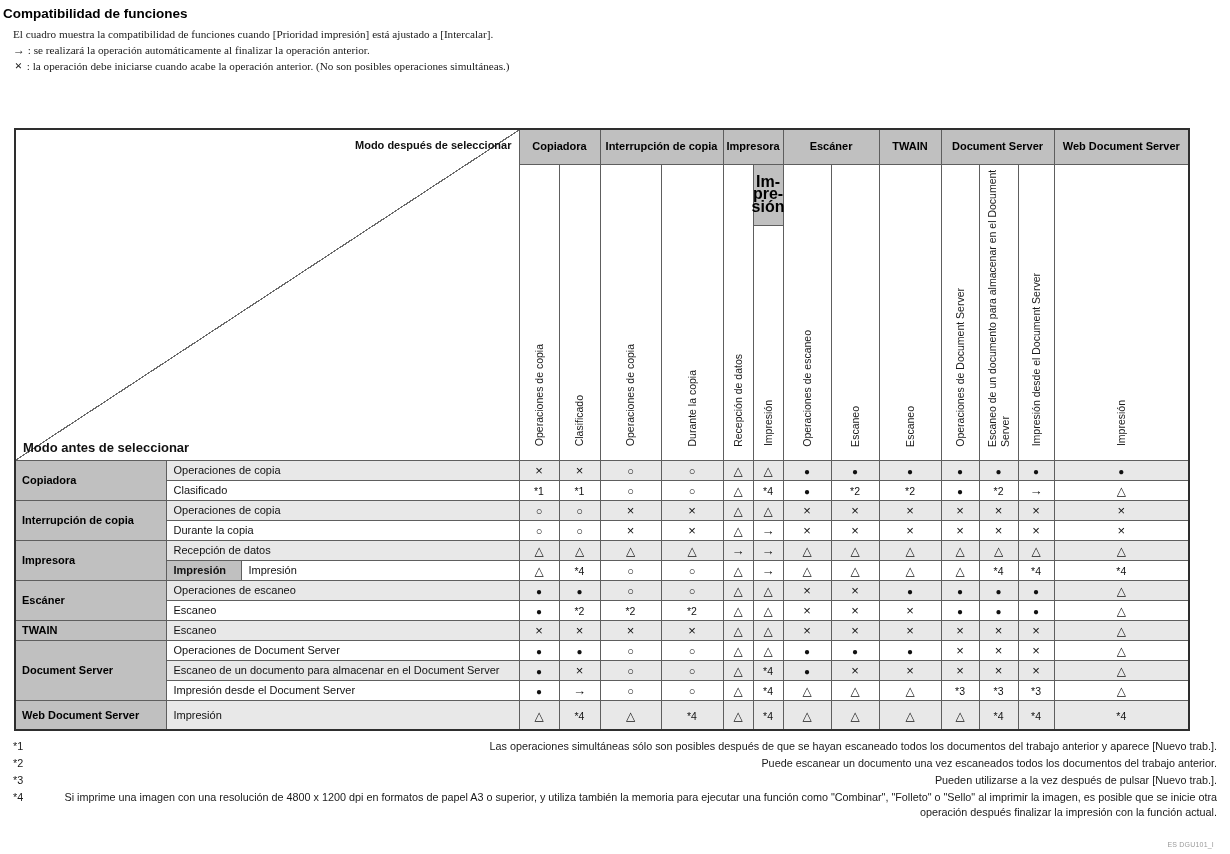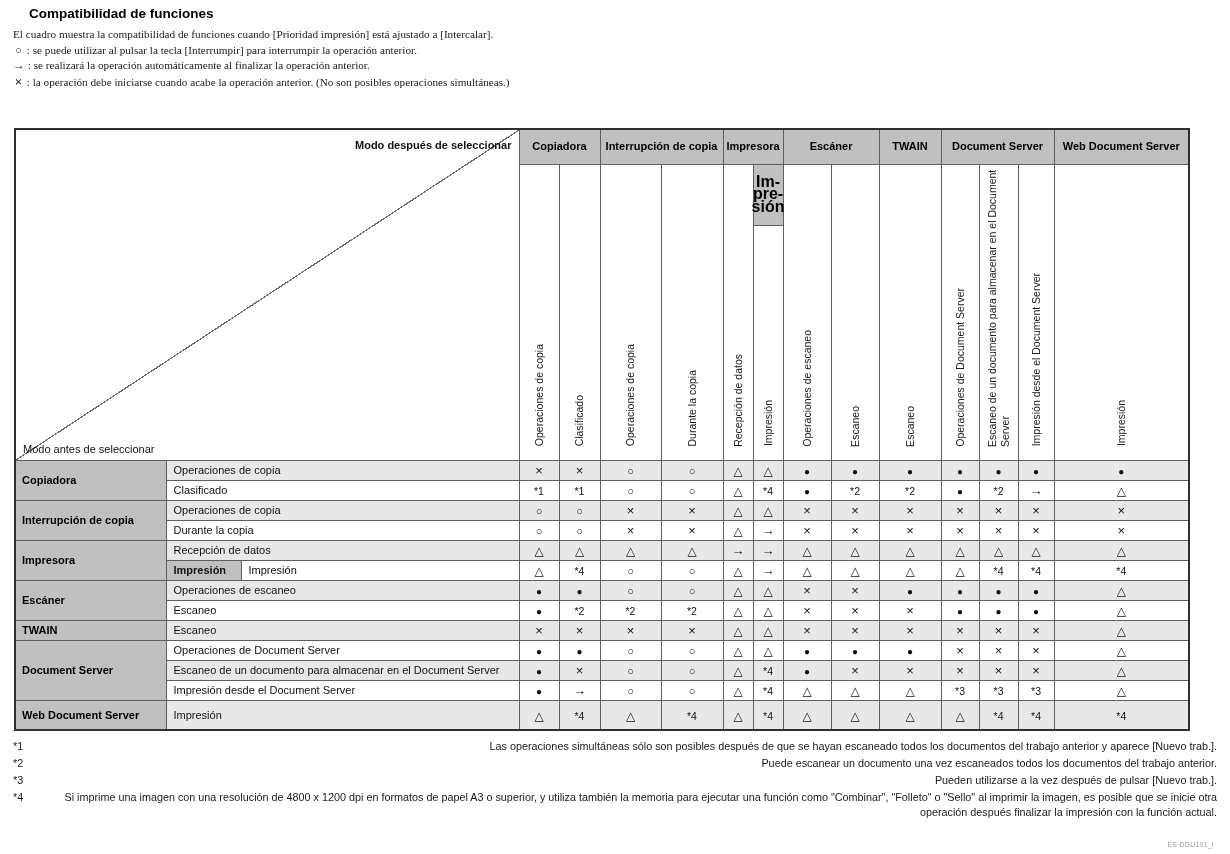--- a/index.html
+++ b/index.html
@@ -2,40 +2,40 @@
 <html><head>
 <meta charset="utf-8">
 <style>
   * { box-sizing: border-box; margin: 0; padding: 0; }
   html,body { width:1230px; height:854px; background:#fff; }
   body {
     position:relative; overflow:hidden;
     font-family:"Liberation Sans","DejaVu Sans",sans-serif;
     color:#111;
   }
-  .page-title { position:absolute; left:29px; top:6px; font-size:13.5px; font-weight:bold; color:#000; }
+  .page-title { position:absolute; left:3px; top:6px; font-size:13.5px; font-weight:bold; color:#000; }
   .intro { position:absolute; left:13px; top:27px; font-size:11.2px; line-height:15.6px; color:#1a1a1a;font-family:Liberation Serif, serif; }
   .legend-line { white-space:nowrap; }
   .lsym { display:inline-block; min-width:11px; text-align:center; font-weight:bold; }
   .lsym.sd { font-size:10px; }
   .lsym.sa { font-size:12px; }
 
   .tablewrap { position:absolute; left:14px; top:128px; }
   table { border-collapse:collapse; table-layout:fixed; width:1174px; border:2px solid #2e2e2e;padding-left:28px; }
   td, th { border:1px solid #5e5e5e; padding:0; }
 
   .corner {
     background:
       linear-gradient(to bottom right,
         transparent calc(50% - 0.6px), #6a6a6a calc(50% - 0.6px),
         #6a6a6a calc(50% + 0.6px), transparent calc(50% + 0.6px));
     position:relative; background-color:#fff;
   }
   .corner-top { position:absolute; top:9px; right:7px; font-size:11px; font-weight:bold; }
-  .corner-bottom { position:absolute; bottom:5px; left:7px; font-size:11px; font-weight:normal;margin-top:13px; }
+  .corner-bottom { position:absolute; bottom:5px; left:7px; font-size:13px; font-weight:bold;margin-top:13px; }
 
   .ghead { background:#c0c0c0; font-size:11px; font-weight:bold; text-align:center; vertical-align:middle; height:35px; line-height:1.25; color:#000; }
   .vcell { height:294px; vertical-align:bottom; text-align:center; background:#fff; position:relative; }
   .vlabel {
     display:inline-block;
     writing-mode:vertical-rl; transform:rotate(180deg);
     font-size:10.5px; line-height:13px; text-align:left;
     max-height:278px; margin:4px 1px 9px;
     color:#1a1a1a;
   }
@@ -68,21 +68,20 @@
   .doccode { position:absolute; right:16px; top:841px; font-size:7px; color:#9a9a9a; letter-spacing:0.2px; }
 </style>
 </head>
 <body>
 
 <div class="page-title">Compatibilidad de funciones</div>
 
 <div class="intro">
   <div>El cuadro muestra la compatibilidad de funciones cuando [Prioridad impresión] está ajustado a [Intercalar].</div>
   <div id="legend">
-      <div class="legend-line"><span class="lsym so">○</span><span> : se puede utilizar al pulsar la tecla [Interrumpir] para interrumpir la operación anterior.</span></div>
       <div class="legend-line"><span class="lsym sa">→</span><span> : se realizará la operación automáticamente al finalizar la operación anterior.</span></div>
       <div class="legend-line"><span class="lsym sx">×</span><span> : la operación debe iniciarse cuando acabe la operación anterior. (No son posibles operaciones simultáneas.)</span></div>
     </div>
 </div>
 
 <div class="tablewrap">
   <table id="compat-table">
       <colgroup>
         <col style="width: 151px;">
         <col style="width: 75px;">

